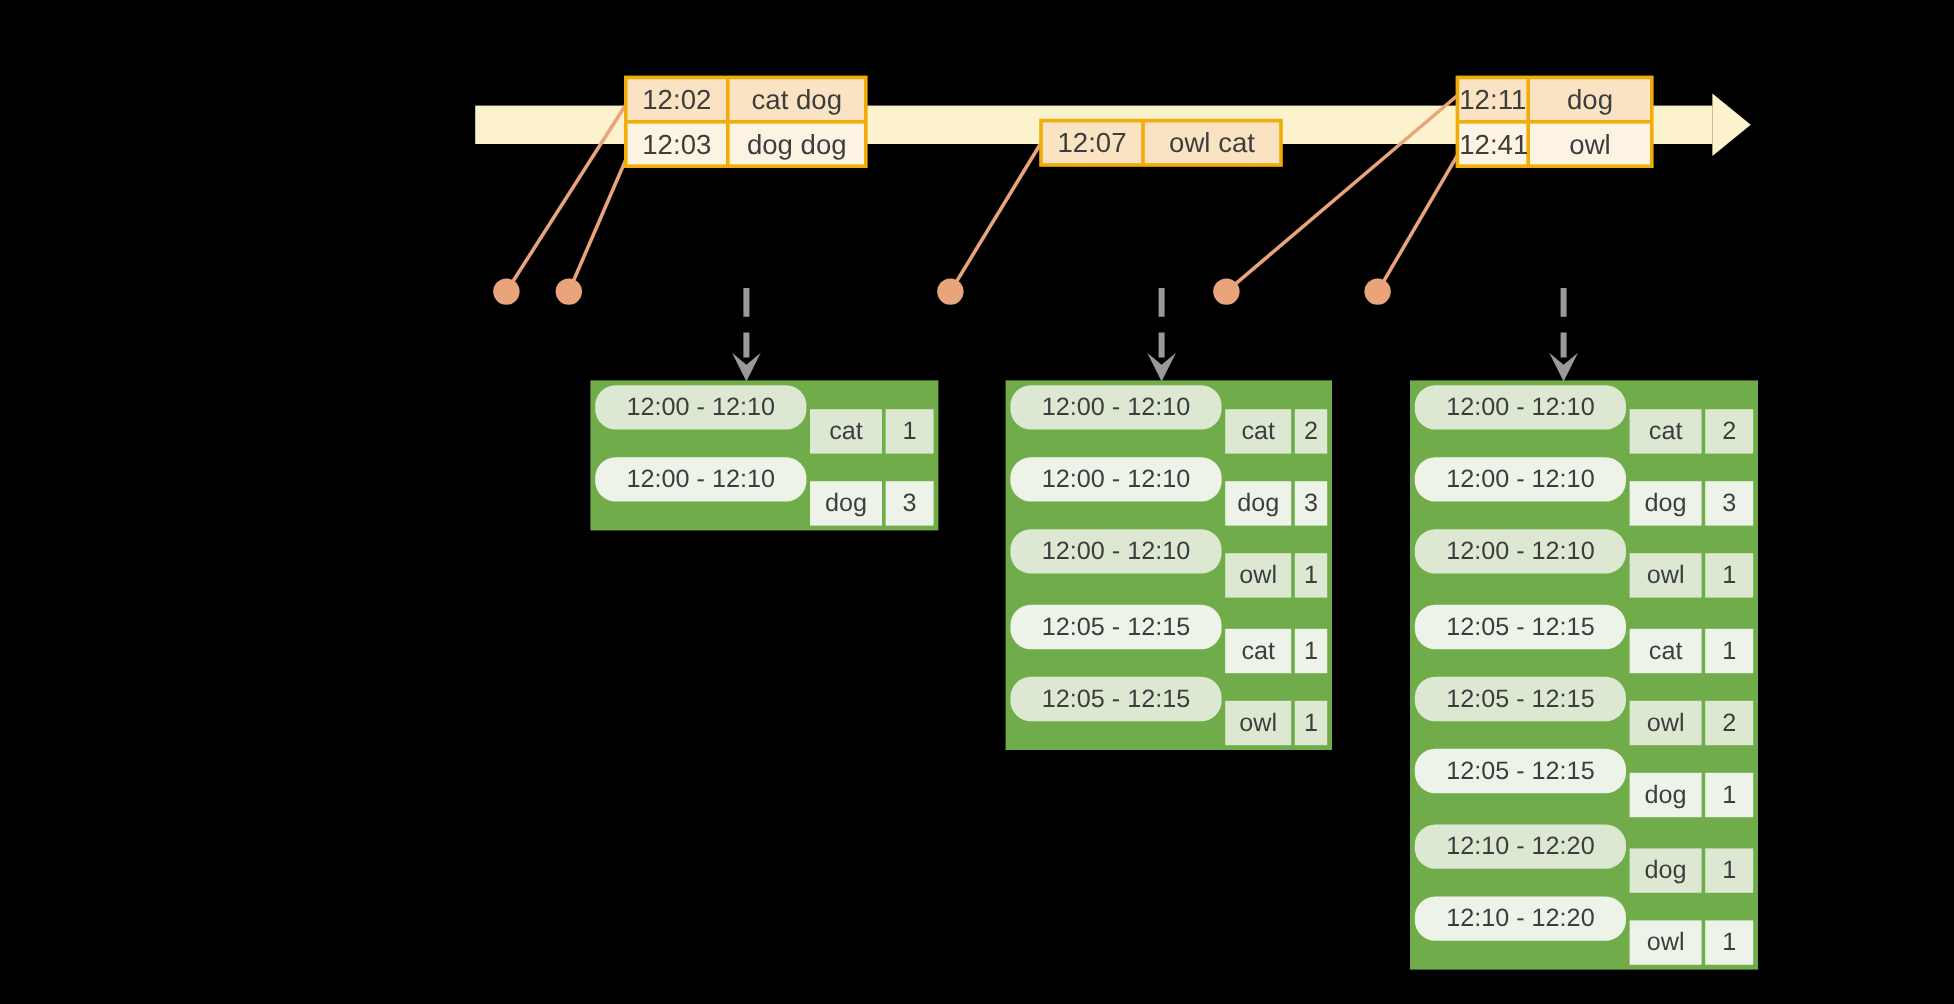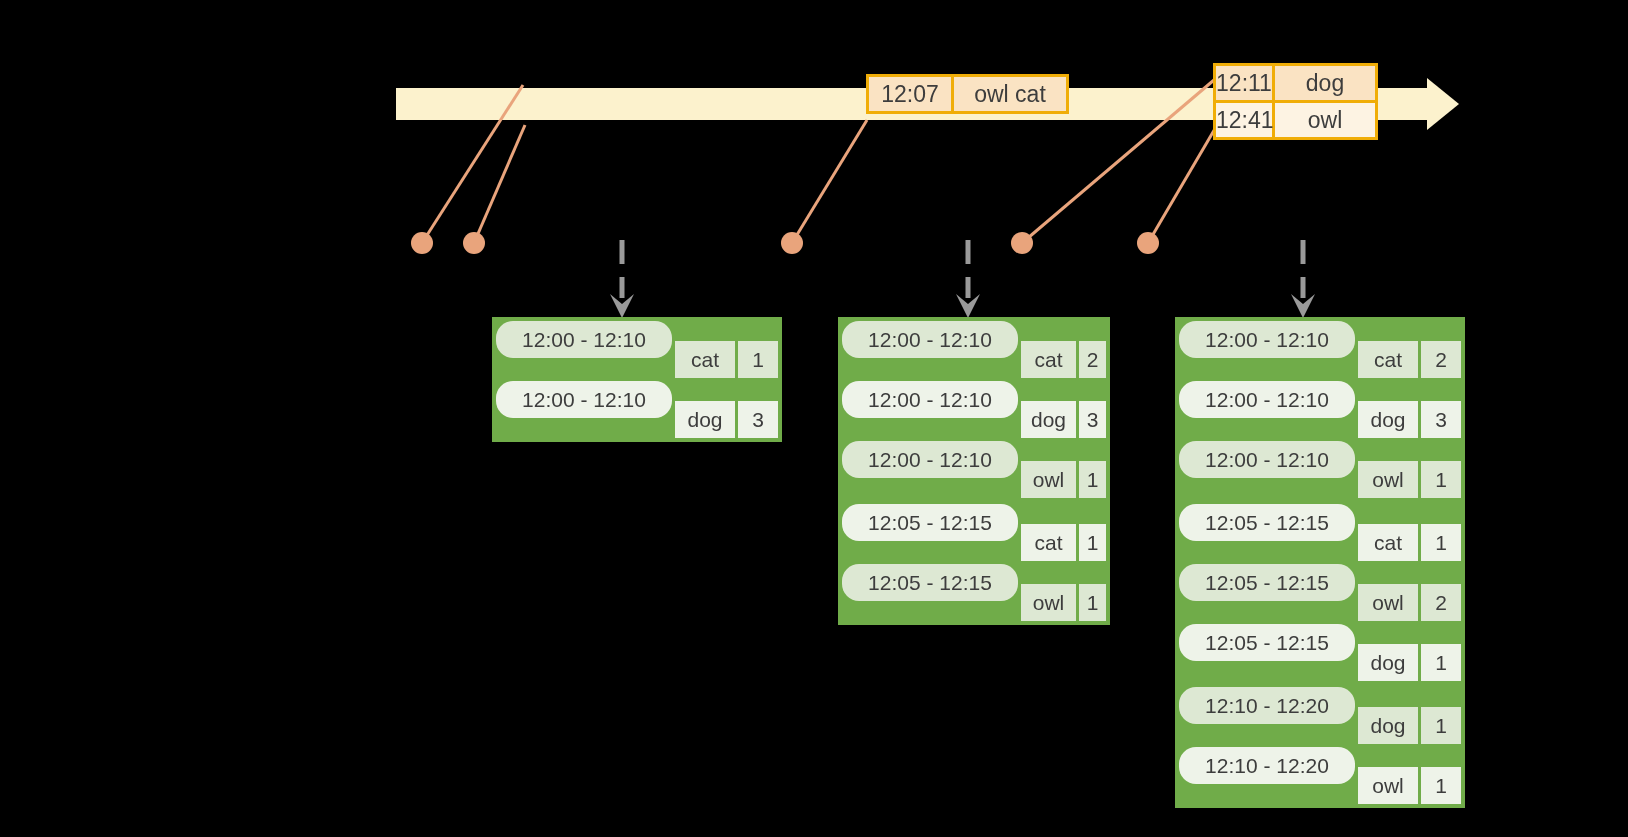--- a/index.html
+++ b/index.html
@@ -76,22 +76,32 @@
     <circle class="dot" cx="1148" cy="243" r="11"></circle>
 
     <line class="trigger-line" x1="622" y1="240" x2="622" y2="298"></line>
     <path class="trigger-head" d="M610 294 L622 318 L634 294 L622 304 Z"></path>
     <line class="trigger-line" x1="968" y1="240" x2="968" y2="298"></line>
     <path class="trigger-head" d="M956 294 L968 318 L980 294 L968 304 Z"></path>
     <line class="trigger-line" x1="1303" y1="240" x2="1303" y2="298"></line>
     <path class="trigger-head" d="M1291 294 L1303 318 L1315 294 L1303 304 Z"></path>
   </svg>
 
-
-  <div class="etable et2" style="left:866px;top:74px">
+  <div class="etable et1" style="left:520px;top:63px">
+    <div class="erow odd">
+      <div class="ecell etime">12:02</div>
+      <div class="ecell ewords">cat dog</div>
+    </div>
+    <div class="erow even">
+      <div class="ecell etime">12:03</div>
+      <div class="ecell ewords">dog dog</div>
+    </div>
+  </div>
+
+  <div class="etable et2" style="left:866px;top:99px">
     <div class="erow odd">
       <div class="ecell etime">12:07</div>
       <div class="ecell ewords">owl cat</div>
     </div>
   </div>
 
   <div class="etable et3" style="left:1213px;top:63px">
     <div class="erow odd">
       <div class="ecell etime">12:11</div>
       <div class="ecell ewords">dog</div>

